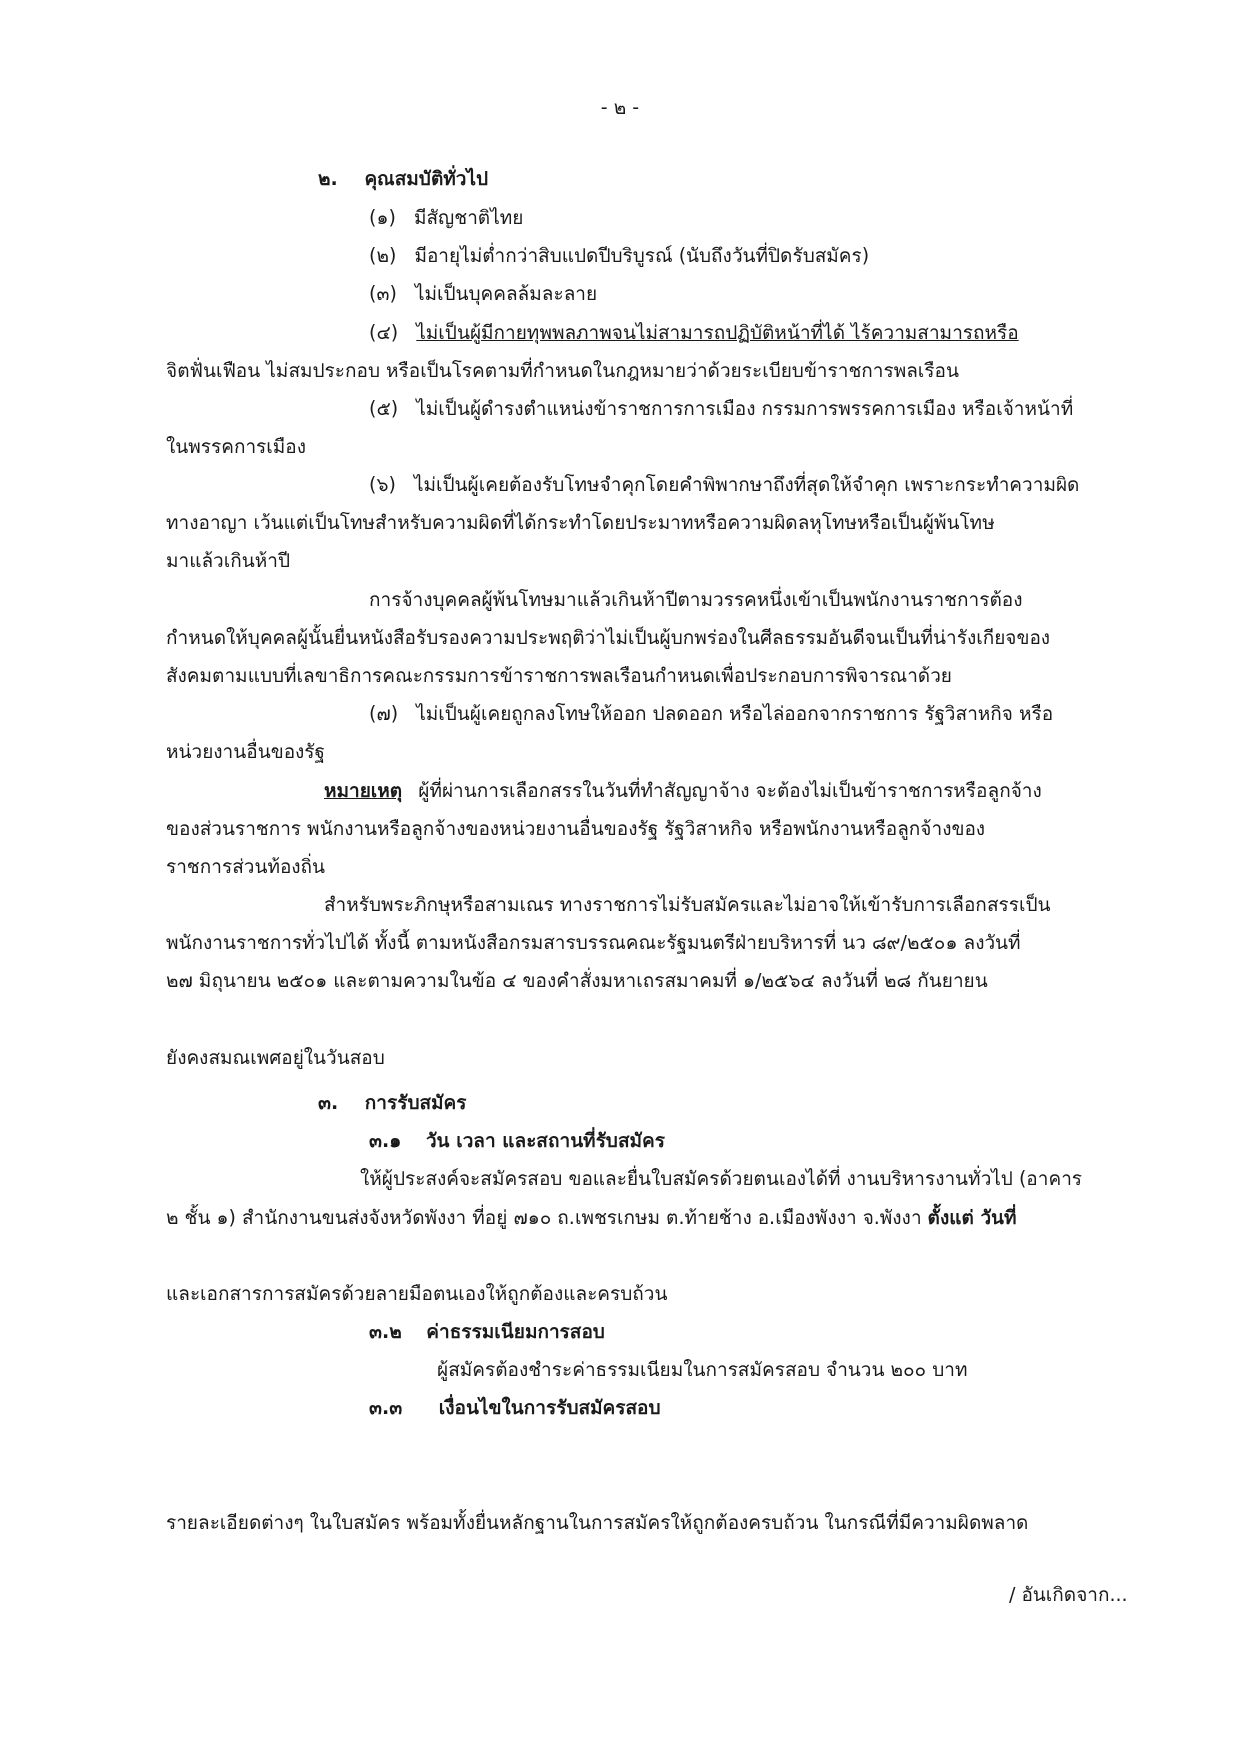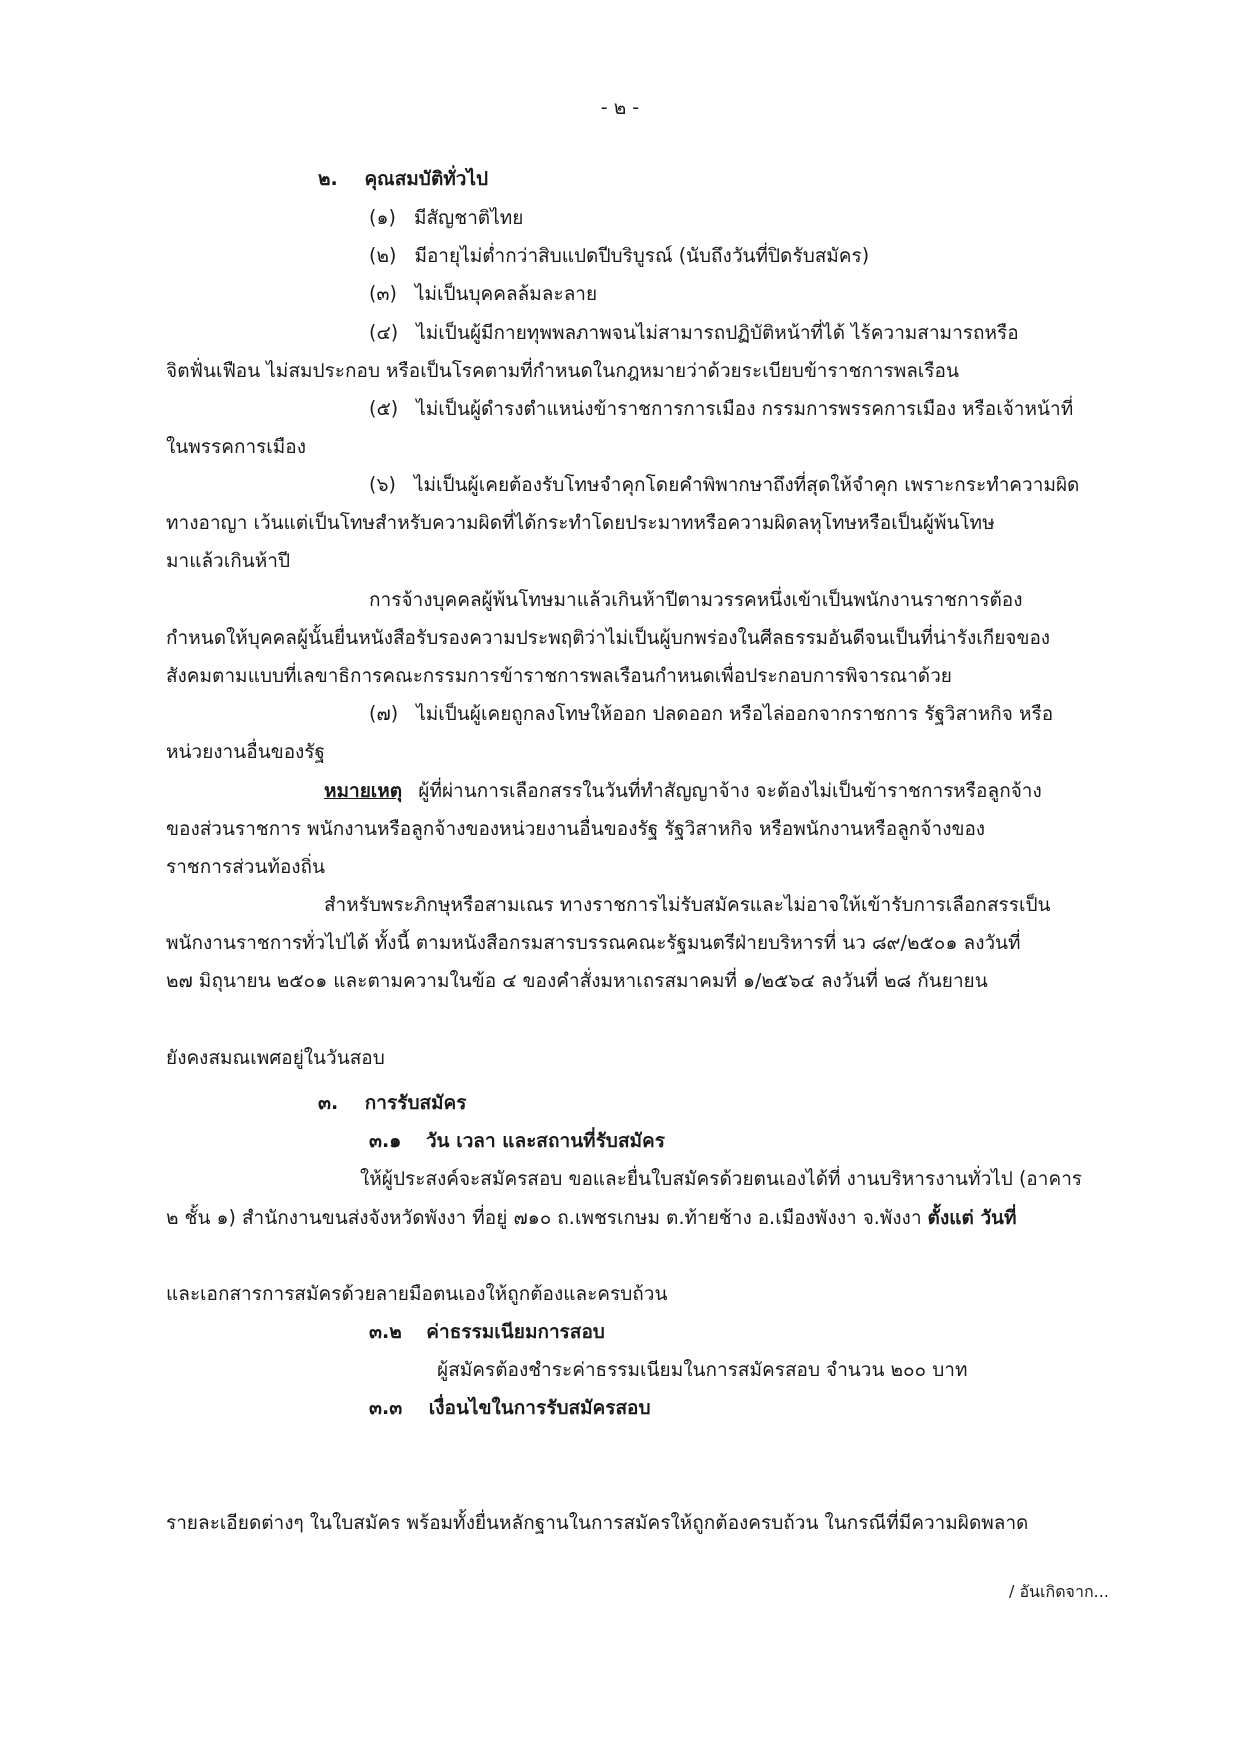--- a/index.html
+++ b/index.html
@@ -7,21 +7,21 @@
     width: 1240px; height: 1757px; position: relative; overflow: hidden;
     font-family: "DejaVu Sans", "Liberation Sans", sans-serif;
     color: #1a1a1a;
     font-size: 19px;
   }
   .page { position: absolute; left: 0; top: 0; width: 1240px; height: 1757px; }
   .line { position: absolute; white-space: nowrap; line-height: 30px; }
   .bold { font-weight: bold; }
   .underline { text-decoration: underline; }
   .pagenum { position: absolute; left: 0; width: 1240px; top: 92px; text-align: center; font-size: 19px; }
-  .footer { position: absolute; left: 1009px; top: 1579px; font-size: 16px; }
+  .footer { position: absolute; left: 1009px; top: 1579px; font-size: 19px; }
 </style>
 </head>
 <body>
 
 <div class="page">
 
   <div class="pagenum">- ๒ -</div>
 
   <div class="line bold" style="left:318px; top:163px;">
     <span>๒.</span>
@@ -36,21 +36,21 @@
     <span>(๒)</span>
     <span style="margin-left:12px;">มีอายุไม่ต่ำกว่าสิบแปดปีบริบูรณ์ (นับถึงวันที่ปิดรับสมัคร)</span>
   </div>
   <div class="line" style="left:369px; top:278px;">
     <span>(๓)</span>
     <span style="margin-left:12px;">ไม่เป็นบุคคลล้มละลาย</span>
   </div>
 
   <div class="line" style="left:369px; top:317px; width:756px;">
     <span>(๔)</span>
-    <span style="margin-left:12px;">ไม่เป็นผู้มีกายทุพพลภาพจนไม่สามารถปฏิบัติหน้าที่ได้ ไร้ความสามารถหรือ</span>
+    <span style="margin-left:12px;text-decoration:underline;">ไม่เป็นผู้มีกายทุพพลภาพจนไม่สามารถปฏิบัติหน้าที่ได้ ไร้ความสามารถหรือ</span>
   </div>
   <div class="line" style="left:166px; top:355px;">จิตฟั่นเฟือน ไม่สมประกอบ หรือเป็นโรคตามที่กำหนดในกฎหมายว่าด้วยระเบียบข้าราชการพลเรือน</div>
 
   <div class="line" style="left:369px; top:393px;">
     <span>(๕)</span>
     <span style="margin-left:12px;">ไม่เป็นผู้ดำรงตำแหน่งข้าราชการการเมือง กรรมการพรรคการเมือง หรือเจ้าหน้าที่</span>
   </div>
   <div class="line" style="left:166px; top:431px;">ในพรรคการเมือง</div>
 
   <div class="line" style="left:369px; top:469px;">
@@ -98,19 +98,19 @@
   <div class="line" style="left:166px; top:1278px;">และเอกสารการสมัครด้วยลายมือตนเองให้ถูกต้องและครบถ้วน</div>
 
   <div class="line bold" style="left:369px; top:1316px;">
     <span>๓.๒</span>
     <span style="margin-left:18px;">ค่าธรรมเนียมการสอบ</span>
   </div>
   <div class="line" style="left:437px; top:1354px;">ผู้สมัครต้องชำระค่าธรรมเนียมในการสมัครสอบ จำนวน ๒๐๐ บาท</div>
 
   <div class="line bold" style="left:369px; top:1392px;">
     <span>๓.๓</span>
-    <span style="margin-left:20px;">เงื่อนไขในการรับสมัครสอบ</span>
+    <span style="margin-left:30px;">เงื่อนไขในการรับสมัครสอบ</span>
   </div>
   <div class="line" style="left:166px; top:1507px;">รายละเอียดต่างๆ ในใบสมัคร พร้อมทั้งยื่นหลักฐานในการสมัครให้ถูกต้องครบถ้วน ในกรณีที่มีความผิดพลาด</div>
 
   <div class="footer">/ อันเกิดจาก...</div>
 
 </div>
 
 </body></html>

